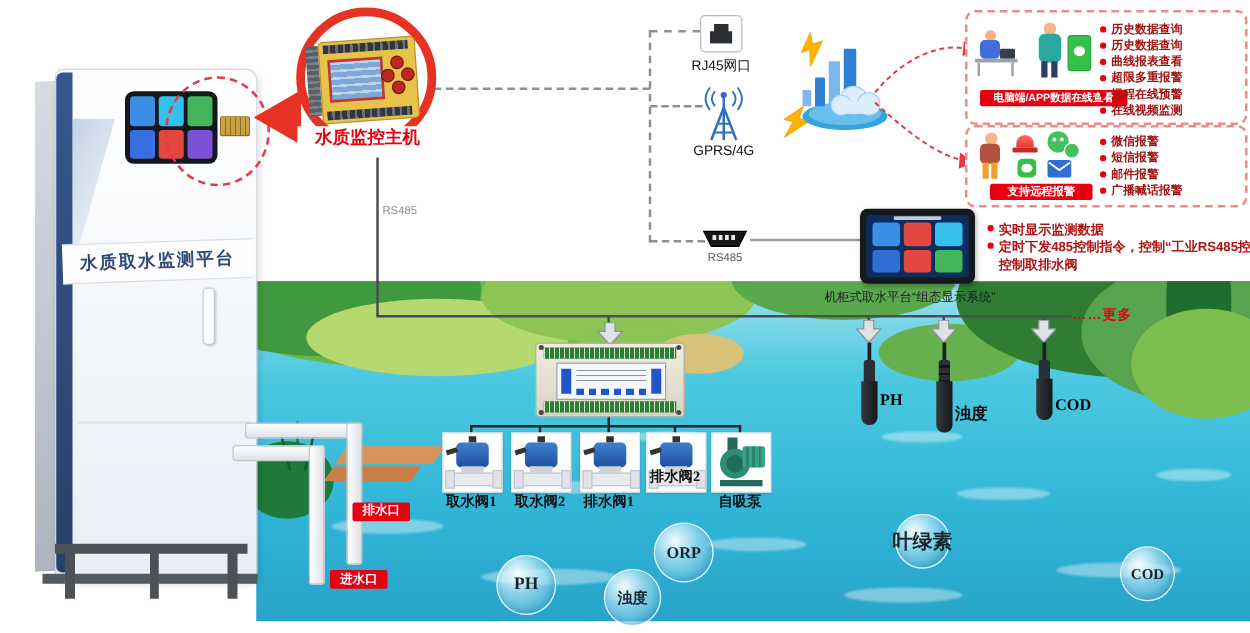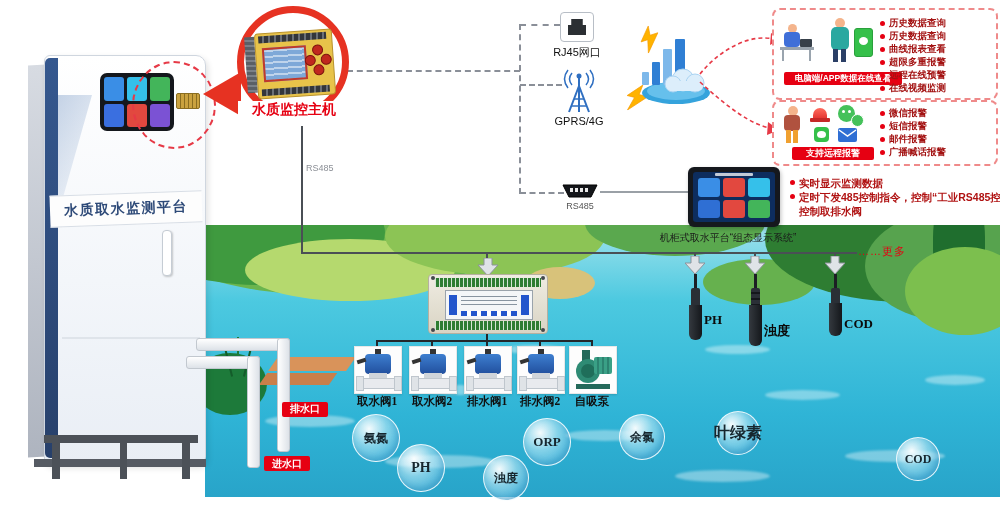--- a/index.html
+++ b/index.html
@@ -308,21 +308,21 @@
       <span class="dot"></span>
       <span>定时下发485控制指令，控制“工业RS485控制器”</span>
     </div>
   <div class="note" style="left:799px;top:205px;">
       <span>控制取排水阀</span>
     </div>
 
   <div class="line-v" style="left:301px;top:126px;height:127px;z-index:4;"></div>
   <div class="abs smalltext" style="left:306px;top:163px;z-index:4;color:#8b8f96;">RS485</div>
   <div class="line-h" style="left:301px;top:252px;width:556px;z-index:4;"></div>
-  <div class="abs" style="left:858px;top:244px;color:#e60012;font-weight:normal;font-size:11px;letter-spacing:1px;z-index:5;">……更多</div>
+  <div class="abs" style="left:858px;top:244px;color:#e60012;font-weight:bold;font-size:11px;letter-spacing:1px;z-index:5;">……更多</div>
 
   <div class="line-v" style="left:486px;top:252px;height:8px;z-index:4;"></div>
   <svg class="abs" style="left:477px;top:258px;z-index:4;" width="22" height="18" viewBox="0 0 20 18">
     <path d="M6,0 h8 v7 h6 L10,18 0,7 h6 z" fill="#dfe3e7" stroke="#8d939b"></path>
   </svg>
 
   <div class="abs" style="left:428px;top:274px;width:118px;height:58px;background:linear-gradient(#efece2,#d9d4c4);border:1px solid #b5b0a0;border-radius:4px;z-index:5;">
     <div style="position:absolute;left:6px;top:3px;width:106px;height:9px;background:#2e7d32;background-image:repeating-linear-gradient(90deg,rgba(255,255,255,.8) 0 1px,rgba(0,0,0,0) 1px 4px);"></div>
     <div style="position:absolute;left:6px;bottom:3px;width:106px;height:9px;background:#2e7d32;background-image:repeating-linear-gradient(90deg,rgba(255,255,255,.8) 0 1px,rgba(0,0,0,0) 1px 4px);"></div>
     <div style="position:absolute;left:16px;top:15px;width:86px;height:28px;background:#f4f6f8;border:1px solid #9aa3ab;">
@@ -384,21 +384,21 @@
   <div class="valvebox" style="left:569px;top:346px;">
     <div style="position:absolute;left:12px;top:3px;width:8px;height:11px;background:#24695a;"></div>
     <div style="position:absolute;left:6px;top:12px;width:24px;height:24px;border-radius:50%;background:#2e8b74;"></div>
     <div style="position:absolute;left:11px;top:17px;width:14px;height:14px;border-radius:50%;background:#1f6e5a;"></div>
     <div style="position:absolute;left:24px;top:10px;width:18px;height:17px;background:repeating-linear-gradient(90deg,#3aa086 0 3px,#2c8370 3px 5px);border-radius:2px;"></div>
     <div style="position:absolute;left:6px;top:37px;width:34px;height:5px;background:#24695a;"></div>
   </div>
   <div class="valve-lbl" style="left:347px;top:394px;">取水阀1</div>
   <div class="valve-lbl" style="left:402px;top:394px;">取水阀2</div>
   <div class="valve-lbl" style="left:457px;top:394px;">排水阀1</div>
-  <div class="valve-lbl" style="left:510px;top:394px;">排水阀2</div>
+  <div class="valve-lbl" style="left:510px;top:374px;">排水阀2</div>
   <div class="valve-lbl" style="left:562px;top:394px;">自吸泵</div>
 
   <div class="line-v" style="left:694px;top:252px;height:6px;z-index:4;"></div>
   <svg class="abs" style="left:685px;top:256px;z-index:4;" width="20" height="18" viewBox="0 0 20 18">
       <path d="M6,0 h8 v7 h6 L10,18 0,7 h6 z" fill="#dfe3e7" stroke="#8d939b"></path>
     </svg>
   <div class="line-v" style="left:754px;top:252px;height:6px;z-index:4;"></div>
   <svg class="abs" style="left:745px;top:256px;z-index:4;" width="20" height="18" viewBox="0 0 20 18">
       <path d="M6,0 h8 v7 h6 L10,18 0,7 h6 z" fill="#dfe3e7" stroke="#8d939b"></path>
     </svg>
@@ -419,21 +419,19 @@
   </div>
   <div class="abs" style="left:829px;top:274px;width:13px;height:62px;z-index:5;">
     <div style="position:absolute;left:5px;top:0;width:3px;height:15px;background:#1c1f24;"></div>
     <div style="position:absolute;left:2px;top:14px;width:9px;height:17px;background:#2a2f36;border-radius:2px;"></div>
     <div style="position:absolute;left:0;top:29px;width:13px;height:33px;background:linear-gradient(90deg,#34393f,#14171b);border-radius:0 0 6px 6px;"></div>
   </div>
   <div class="probe-lbl" style="left:704px;top:312px;">PH</div>
   <div class="probe-lbl" style="left:764px;top:322px;">浊度</div>
   <div class="probe-lbl" style="left:844px;top:316px;">COD</div>
 
-  <div class="bubble" style="left:352px;top:414px;width:46px;height:46px;">氨氮</div>
   <div class="bubble" style="left:397px;top:444px;width:46px;height:46px;font-size:14px;">PH</div>
   <div class="bubble" style="left:523px;top:418px;width:46px;height:46px;font-size:13px;">ORP</div>
   <div class="bubble" style="left:483px;top:455px;width:44px;height:44px;">浊度</div>
-  <div class="bubble" style="left:619px;top:414px;width:44px;height:44px;">余氯</div>
   <div class="bubble" style="left:716px;top:411px;width:42px;height:42px;font-size:16px;">叶绿素</div>
   <div class="bubble" style="left:896px;top:437px;width:42px;height:42px;">COD</div>
 
 </div>
 
 </body></html>

